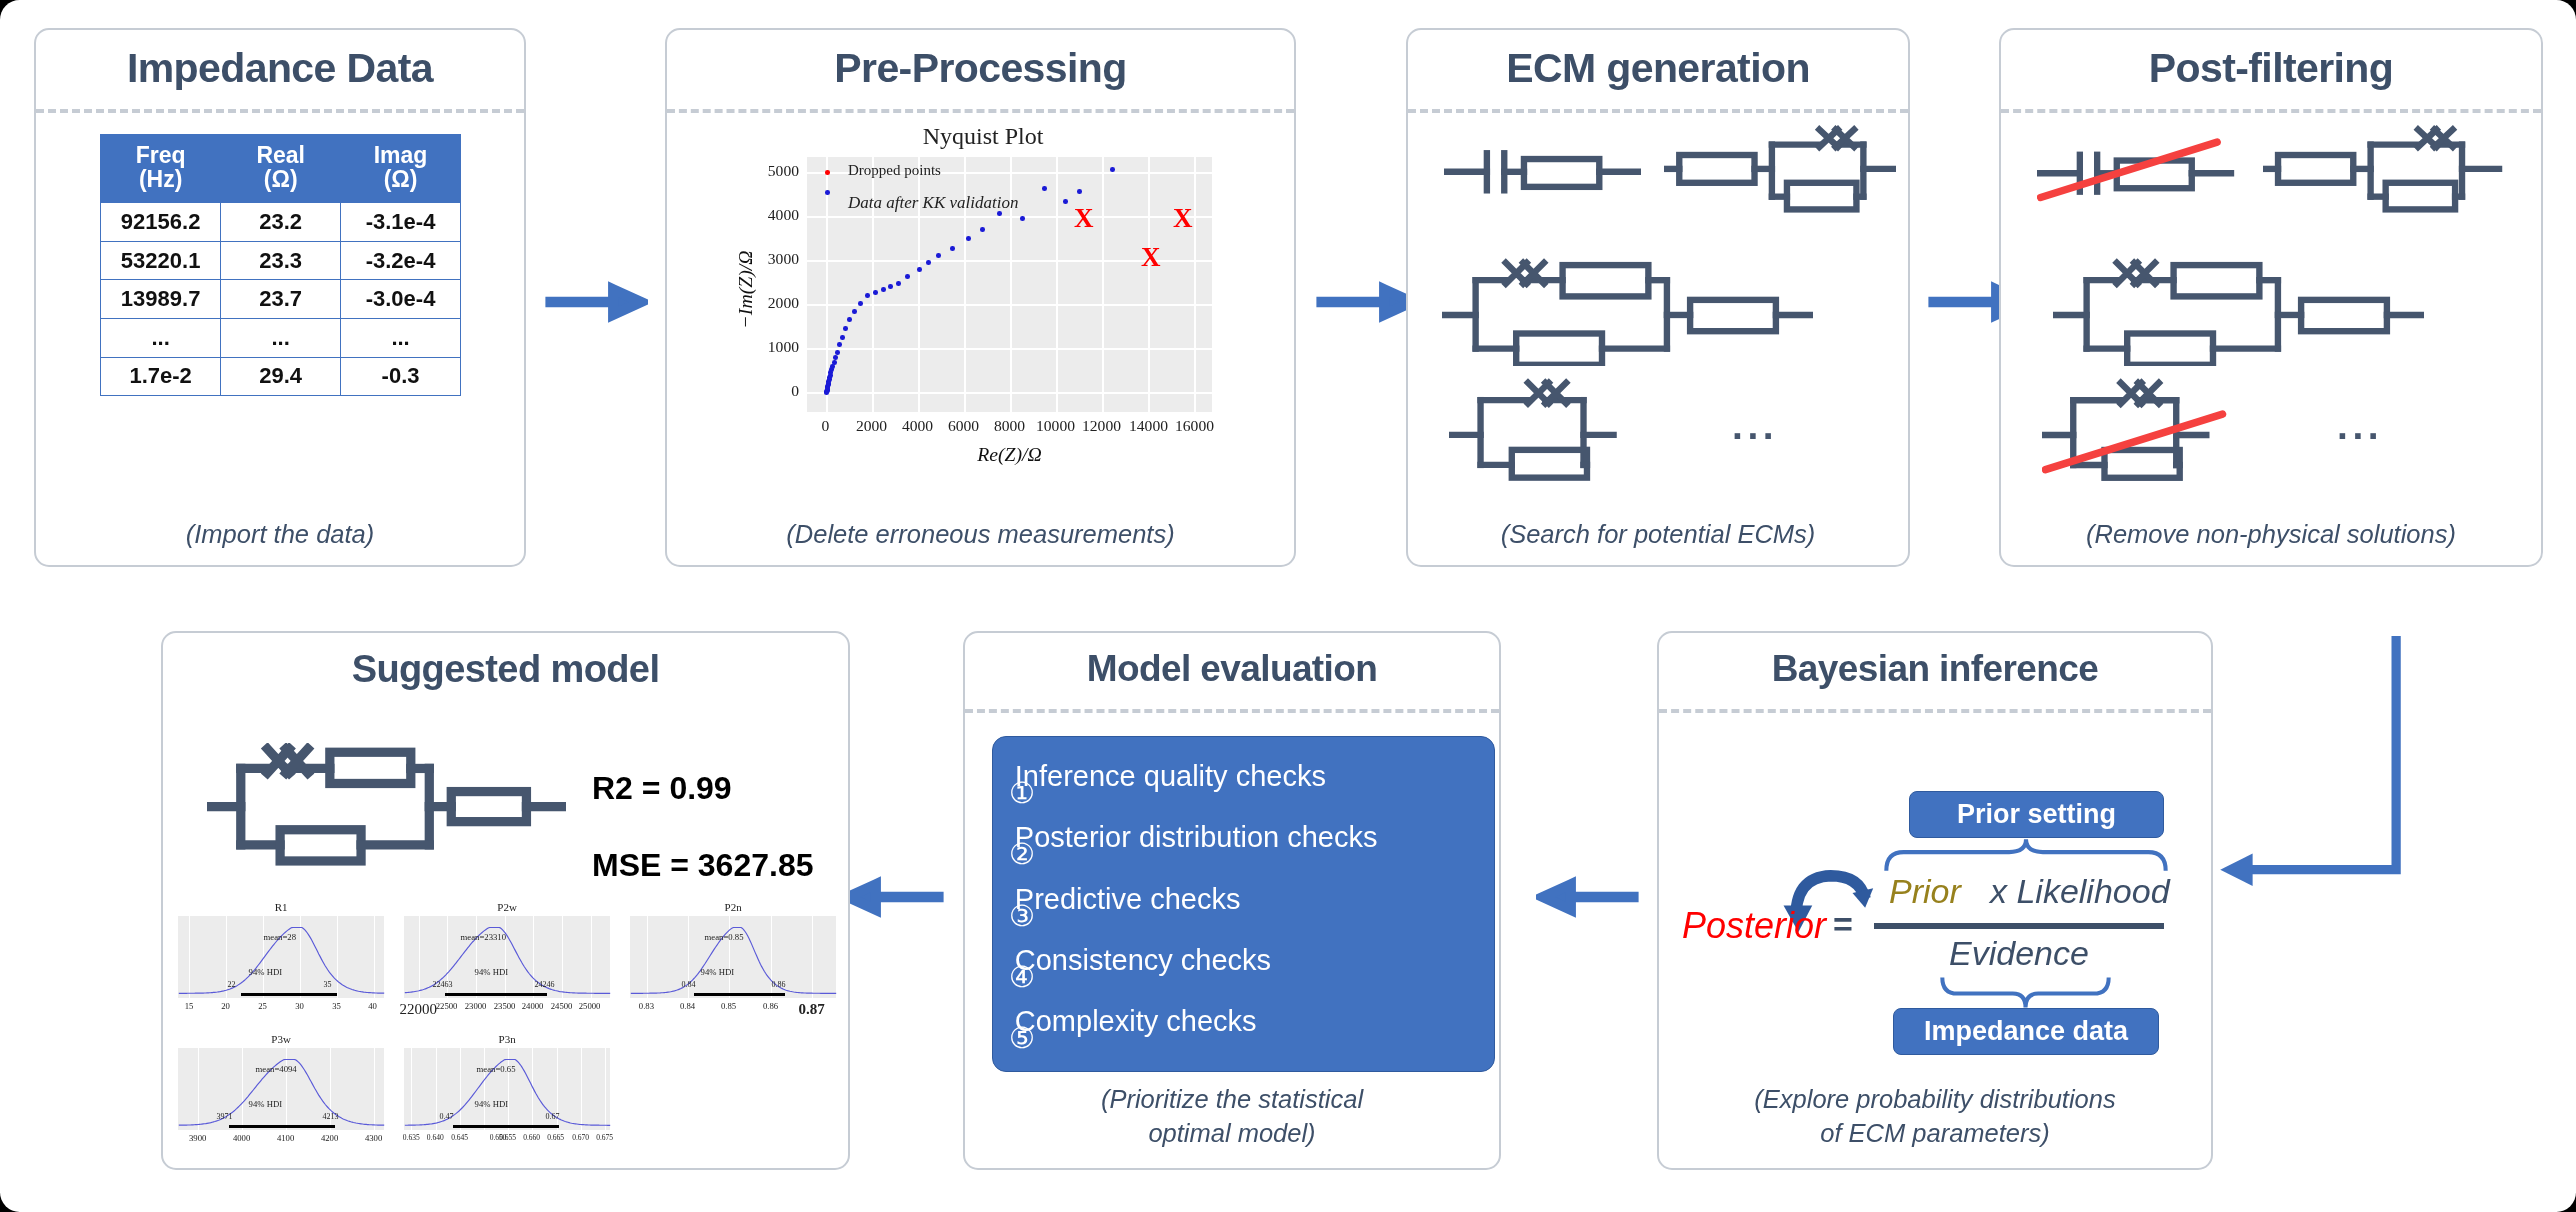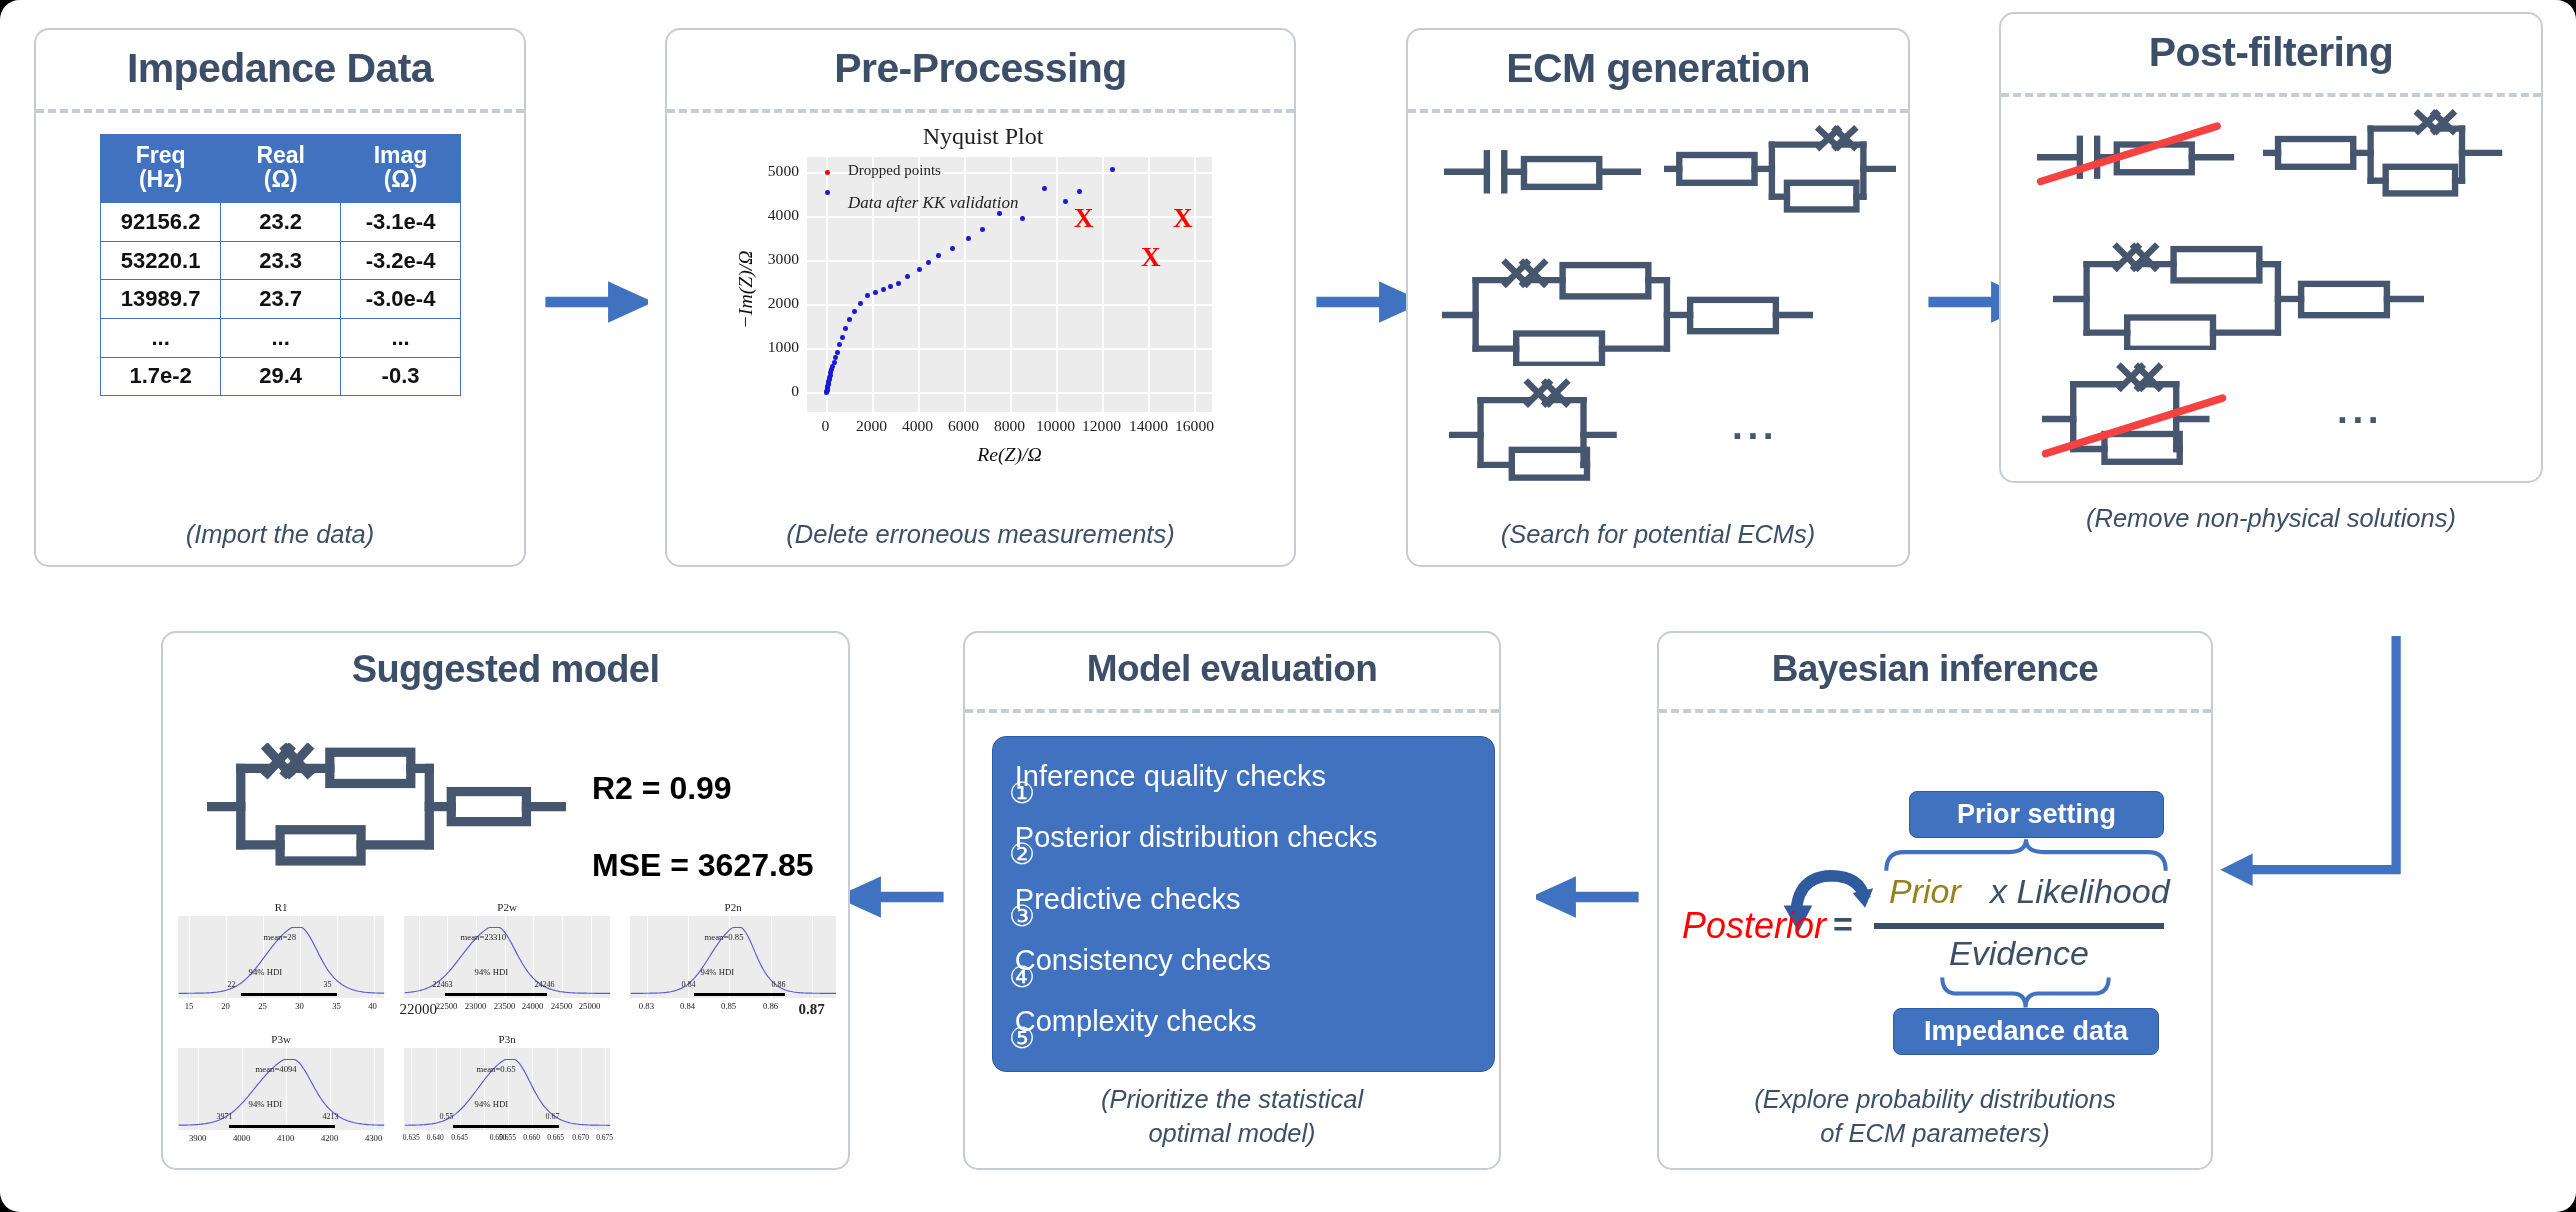--- a/index.html
+++ b/index.html
@@ -283,21 +283,21 @@
 
     <div style="position:absolute;left:324px;top:374px;font-size:39px;color:#46566e;font-weight:bold;letter-spacing:4.6px;">...</div>
 
     <div class="pcap" style="top:489px;font-size:25.5px;">(Search for potential ECMs)</div>
   </div>
 
   <svg class="arrow" style="left:1927px;top:279px;width:104px;height:46px;" viewBox="0 0 180 80">
     <path d="M2 40 H120 M120 18 L168 40 L120 62 Z" stroke="#4172c0" stroke-width="18" fill="#4172c0" stroke-linejoin="miter"></path>
   </svg>
 
-  <div class="panel" style="left:1999px;top:12px;width:544px;height:471px;">
+  <div class="panel" style="left:1999px;top:28px;width:544px;height:539px;">
     <div class="ptitle" style="top:15px;font-size:41px;">Post-filtering</div>
     <div class="pdash" style="top:79px;"></div>
 
     <svg style="position:absolute;left:36px;top:104px;width:208px;height:75px;" viewBox="0 0 360 130">
       <g stroke="#46566e" stroke-width="11" fill="none" stroke-linecap="square">
         <path d="M4 68 H74"></path>
           <path d="M74 36 V100"></path>
           <path d="M104 36 V100"></path>
           <path d="M104 68 H138"></path>
         <rect x="138" y="46" width="130" height="48"></rect>
@@ -593,20 +593,20 @@
           <div class="gl" style="left: 180px; top: 15px; width: 1.2px; height: 82px;"></div>
           <div class="mtick" style="left: 157px; top: 100px; width: 46px; font-size: 7.5px;">0.670</div>
           <div class="gl" style="left: 204px; top: 15px; width: 1.2px; height: 82px;"></div>
           <div class="mtick" style="left: 181px; top: 100px; width: 46px; font-size: 7.5px;">0.675</div>
           <svg style="position:absolute;left:0;top:0;width:213px;height:120px;overflow:visible;" viewBox="0 0 368 208" width="213" height="120">
             <path d="M6.0 159.9 L8.2 159.9 L10.4 159.9 L12.7 159.8 L14.9 159.8 L17.1 159.8 L19.4 159.7 L21.6 159.7 L23.8 159.6 L26.0 159.5 L28.3 159.5 L30.5 159.4 L32.7 159.3 L34.9 159.2 L37.1 159.0 L39.4 158.9 L41.6 158.7 L43.8 158.5 L46.0 158.3 L48.3 158.0 L50.5 157.7 L52.7 157.4 L55.0 157.0 L57.2 156.6 L59.4 156.2 L61.6 155.7 L63.9 155.1 L66.1 154.5 L68.3 153.8 L70.5 153.1 L72.8 152.3 L75.0 151.4 L77.2 150.4 L79.4 149.4 L81.7 148.2 L83.9 147.0 L86.1 145.7 L88.3 144.3 L90.5 142.7 L92.8 141.1 L95.0 139.4 L97.2 137.5 L99.5 135.6 L101.7 133.5 L103.9 131.3 L106.1 129.1 L108.3 126.7 L110.6 124.3 L112.8 121.7 L115.0 119.1 L117.3 116.3 L119.5 113.5 L121.7 110.7 L123.9 107.8 L126.2 104.8 L128.4 101.8 L130.6 98.8 L132.8 95.8 L135.1 92.8 L137.3 89.8 L139.5 86.8 L141.7 83.9 L143.9 81.0 L146.2 78.1 L148.4 75.4 L150.6 72.6 L152.8 70.0 L155.1 67.5 L157.3 65.0 L159.5 62.6 L161.8 60.3 L164.0 58.1 L166.2 56.0 L168.4 54.0 L170.7 52.2 L172.9 50.4 L175.1 48.8 L177.3 47.3 L179.6 46.1 L181.8 46.0 L184.0 46.0 L186.2 46.0 L188.4 46.0 L190.7 46.0 L192.9 46.0 L195.1 46.0 L197.3 46.0 L199.6 47.7 L201.8 49.8 L204.0 52.2 L206.3 55.1 L208.5 58.3 L210.7 61.9 L212.9 65.7 L215.2 69.8 L217.4 74.0 L219.6 78.4 L221.8 82.8 L224.1 87.2 L226.3 91.7 L228.5 96.0 L230.7 100.3 L232.9 104.4 L235.2 108.4 L237.4 112.2 L239.6 115.7 L241.8 119.1 L244.1 122.3 L246.3 125.3 L248.5 128.1 L250.8 130.8 L253.0 133.2 L255.2 135.5 L257.4 137.6 L259.6 139.6 L261.9 141.4 L264.1 143.1 L266.3 144.6 L268.6 146.1 L270.8 147.4 L273.0 148.6 L275.2 149.7 L277.4 150.8 L279.7 151.7 L281.9 152.6 L284.1 153.4 L286.4 154.1 L288.6 154.7 L290.8 155.3 L293.0 155.9 L295.3 156.4 L297.5 156.8 L299.7 157.2 L301.9 157.5 L304.1 157.8 L306.4 158.1 L308.6 158.4 L310.8 158.6 L313.1 158.8 L315.3 158.9 L317.5 159.1 L319.7 159.2 L321.9 159.3 L324.2 159.4 L326.4 159.5 L328.6 159.6 L330.9 159.6 L333.1 159.7 L335.3 159.7 L337.5 159.8 L339.8 159.8 L342.0 159.8 L344.2 159.9 L346.4 159.9 L348.6 159.9 L350.9 159.9 L353.1 159.9 L355.3 159.9 L357.6 160.0 L359.8 160.0 L362.0 160.0" stroke="#5a5ad8" stroke-width="2" fill="none"></path>
           </svg>
           <div class="minitxt" style="left: 76px; top: 31px; font-size: 8.7px;">mean=0.65</div>
           <div class="minitxt" style="left: 74px; top: 66px; font-size: 8.7px;">94% HDI</div>
           <div class="hdibar" style="left: 52px; top: 92px; width: 106px; height: 2.9px;"></div>
-          <div class="minitxt" style="left: 39px; top: 79px; font-size: 8px;">0.55</div>
+          <div class="minitxt" style="left: 39px; top: 79px; font-size: 8px;">0.47</div>
           <div class="minitxt" style="left: 145px; top: 79px; font-size: 8px;">0.67</div>
         </div>
       </div>
   </div>
 
 </div>
 
 
 </body></html>

